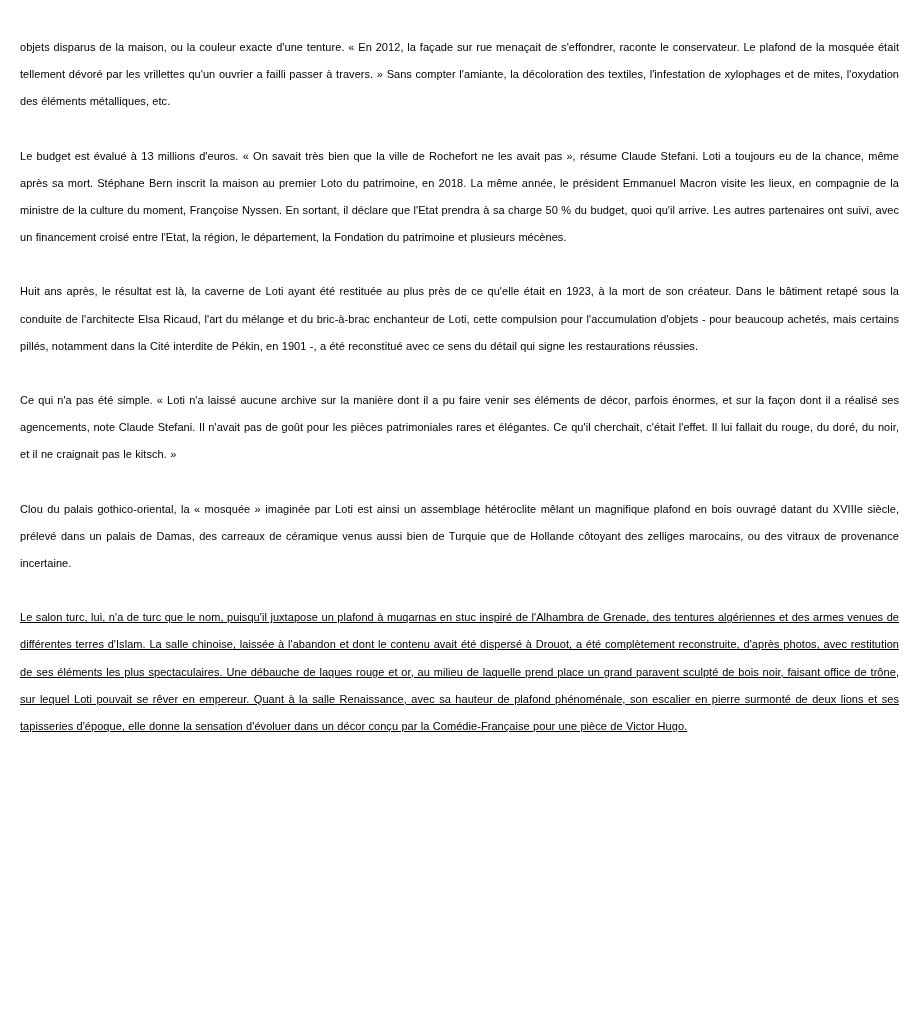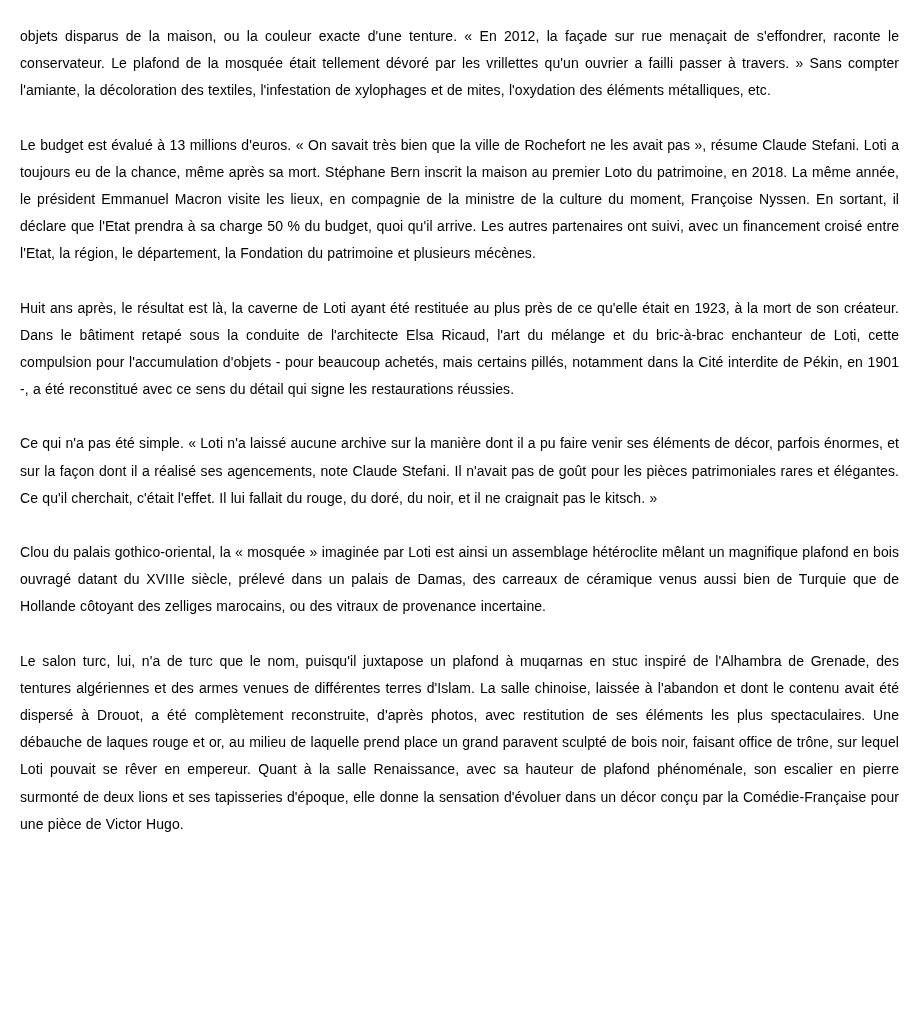--- a/index.html
+++ b/index.html
@@ -15,32 +15,33 @@
     color: #000000;
   }
   #article {
     box-sizing: border-box;
     width: 919px;
     height: 1024px;
     padding: 22px 20px 0 20px;
     background: #ffffff;
   }
   .para {
-    margin: 1px 0 27px 0;
-    font-size: 14px;
+    margin: 12px 0 27px 0;
+    font-size: 11px;
     line-height: 27.2px;
     text-align: justify;
     text-justify: inter-word;
     word-spacing: 0.02em;
     letter-spacing: 0.005em;
     hyphens: none;
     -webkit-hyphens: none;
   }
   .para:last-child {
     margin-bottom: 0;
+    text-decoration: underline;
   }
 </style>
 </head>
 <body>
 
 <div id="article">
   <p class="para">objets disparus de la maison, ou la couleur exacte d'une tenture. « En 2012, la façade sur rue menaçait de s'effondrer, raconte le conservateur. Le plafond de la mosquée était tellement dévoré par les vrillettes qu'un ouvrier a failli passer à travers. » Sans compter l'amiante, la décoloration des textiles, l'infestation de xylophages et de mites, l'oxydation des éléments métalliques, etc.</p>
   <p class="para">Le budget est évalué à 13 millions d'euros. « On savait très bien que la ville de Rochefort ne les avait pas », résume Claude Stefani. Loti a toujours eu de la chance, même après sa mort. Stéphane Bern inscrit la maison au premier Loto du patrimoine, en 2018. La même année, le président Emmanuel Macron visite les lieux, en compagnie de la ministre de la culture du moment, Françoise Nyssen. En sortant, il déclare que l'Etat prendra à sa charge 50 % du budget, quoi qu'il arrive. Les autres partenaires ont suivi, avec un financement croisé entre l'Etat, la région, le département, la Fondation du patrimoine et plusieurs mécènes.</p>
   <p class="para">Huit ans après, le résultat est là, la caverne de Loti ayant été restituée au plus près de ce qu'elle était en 1923, à la mort de son créateur. Dans le bâtiment retapé sous la conduite de l'architecte Elsa Ricaud, l'art du mélange et du bric-à-brac enchanteur de Loti, cette compulsion pour l'accumulation d'objets - pour beaucoup achetés, mais certains pillés, notamment dans la Cité interdite de Pékin, en 1901 -, a été reconstitué avec ce sens du détail qui signe les restaurations réussies.</p>
   <p class="para">Ce qui n'a pas été simple. « Loti n'a laissé aucune archive sur la manière dont il a pu faire venir ses éléments de décor, parfois énormes, et sur la façon dont il a réalisé ses agencements, note Claude Stefani. Il n'avait pas de goût pour les pièces patrimoniales rares et élégantes. Ce qu'il cherchait, c'était l'effet. Il lui fallait du rouge, du doré, du noir, et il ne craignait pas le kitsch. »</p>

